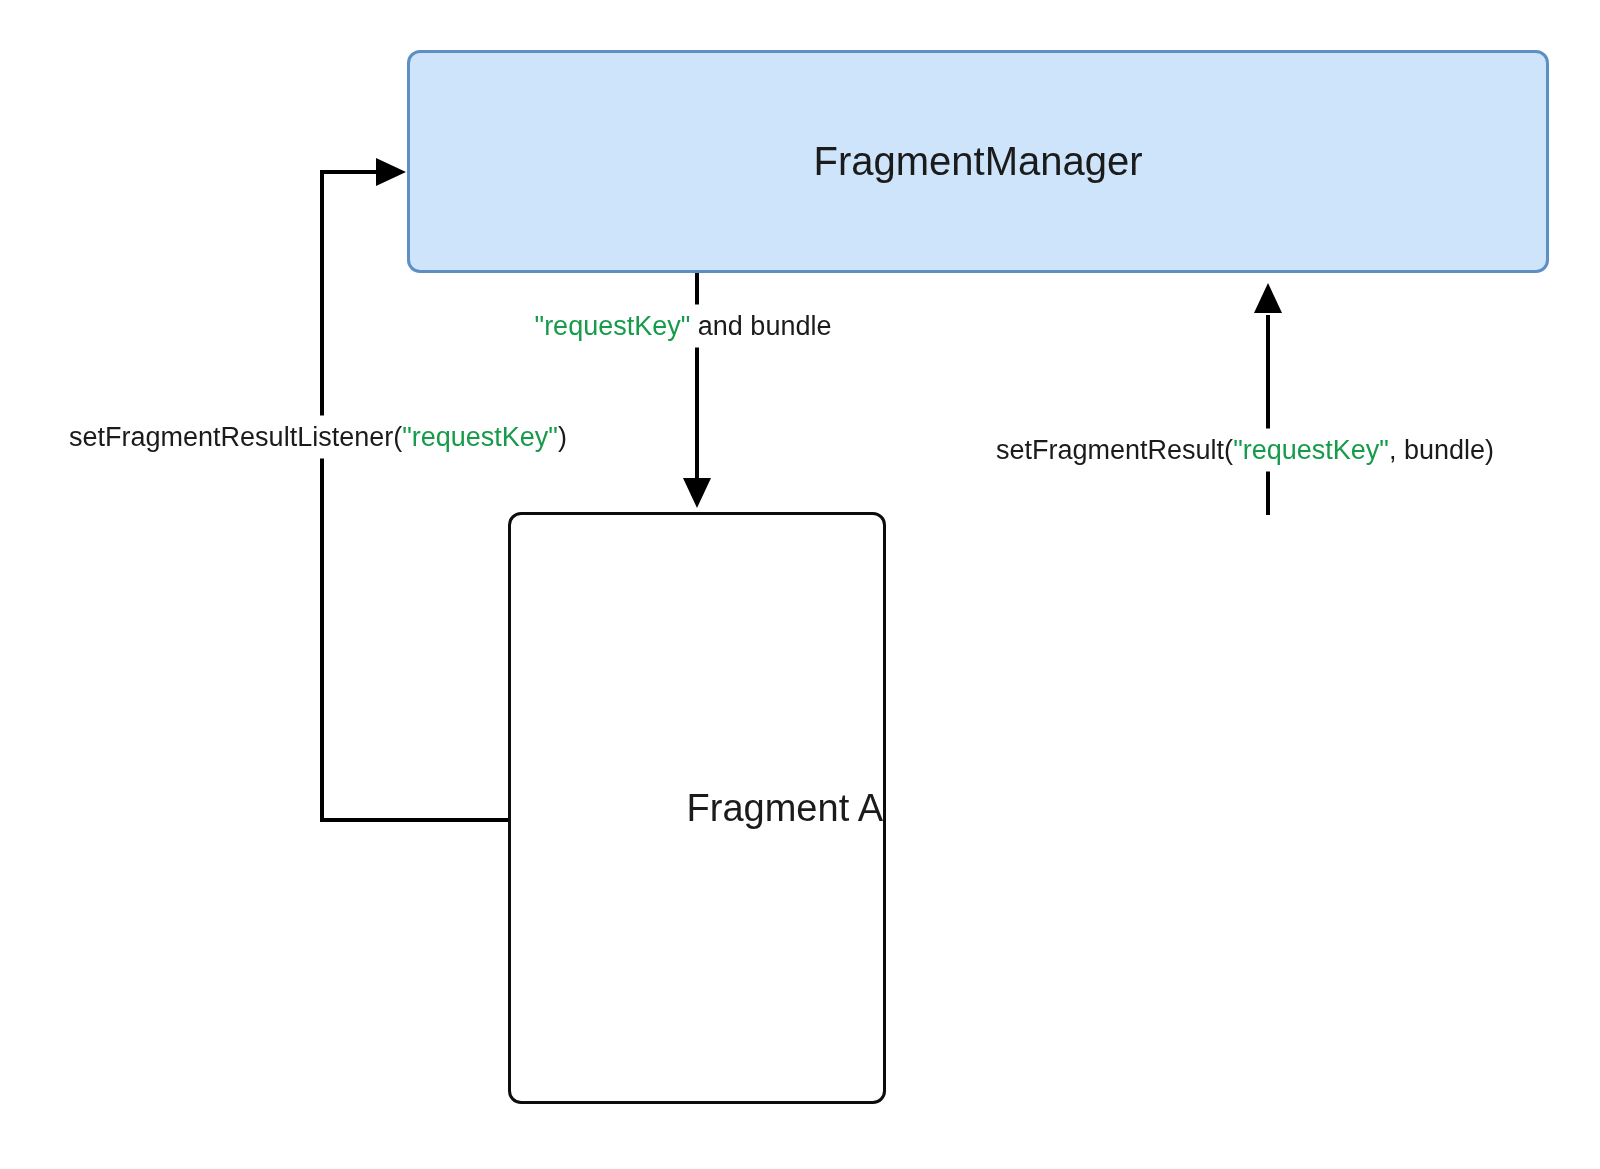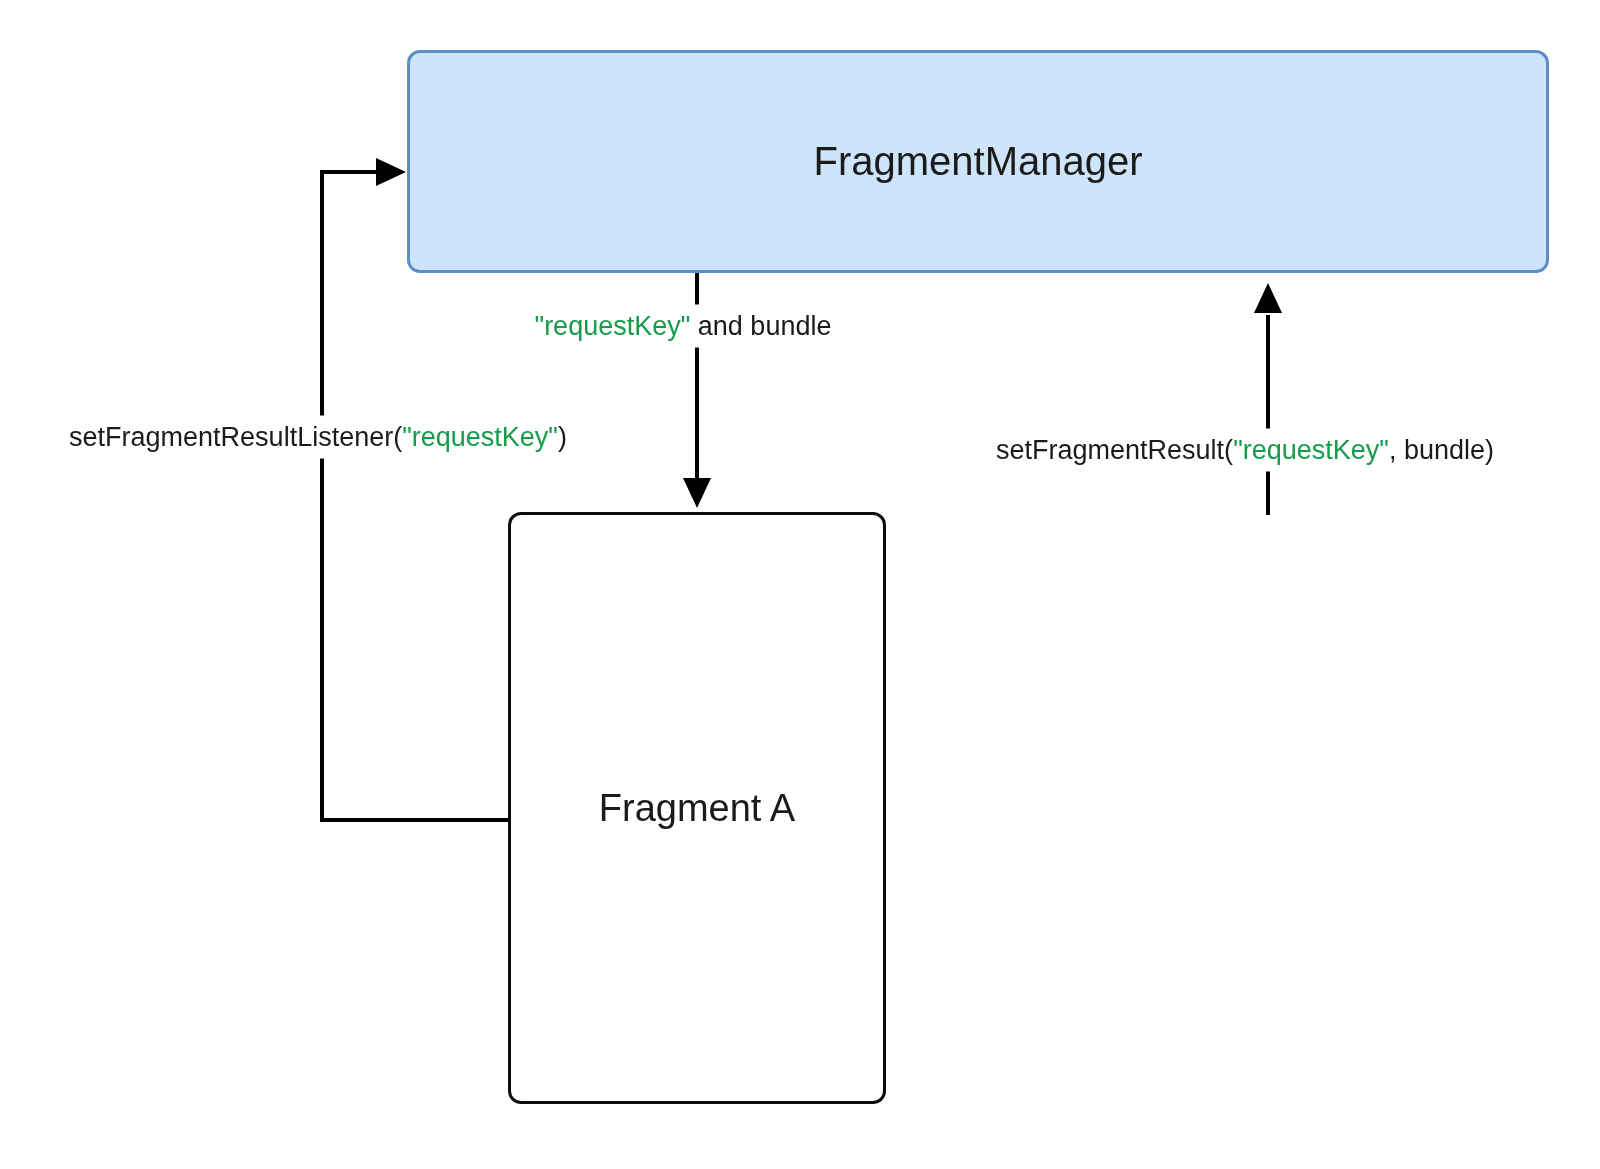--- a/index.html
+++ b/index.html
@@ -32,20 +32,21 @@
     background: #CDE4FA;
     border: 3px solid #5E8FC4;
     font-size: 40px;
   }
   .node.fragment-a {
     left: 508px; top: 512px;
     width: 378px; height: 592px;
     background: #ffffff;
     border: 3px solid #0d0d0d;
     font-size: 38px;
+    justify-content: flex-end;
   }
   .node.fragment-b {
     left: 1080px; top: 514px;
     width: 376px; height: 590px;
     background: #ffffff;
     border: 3px solid #0d0d0d;
     font-size: 38px;
   }
 
   

